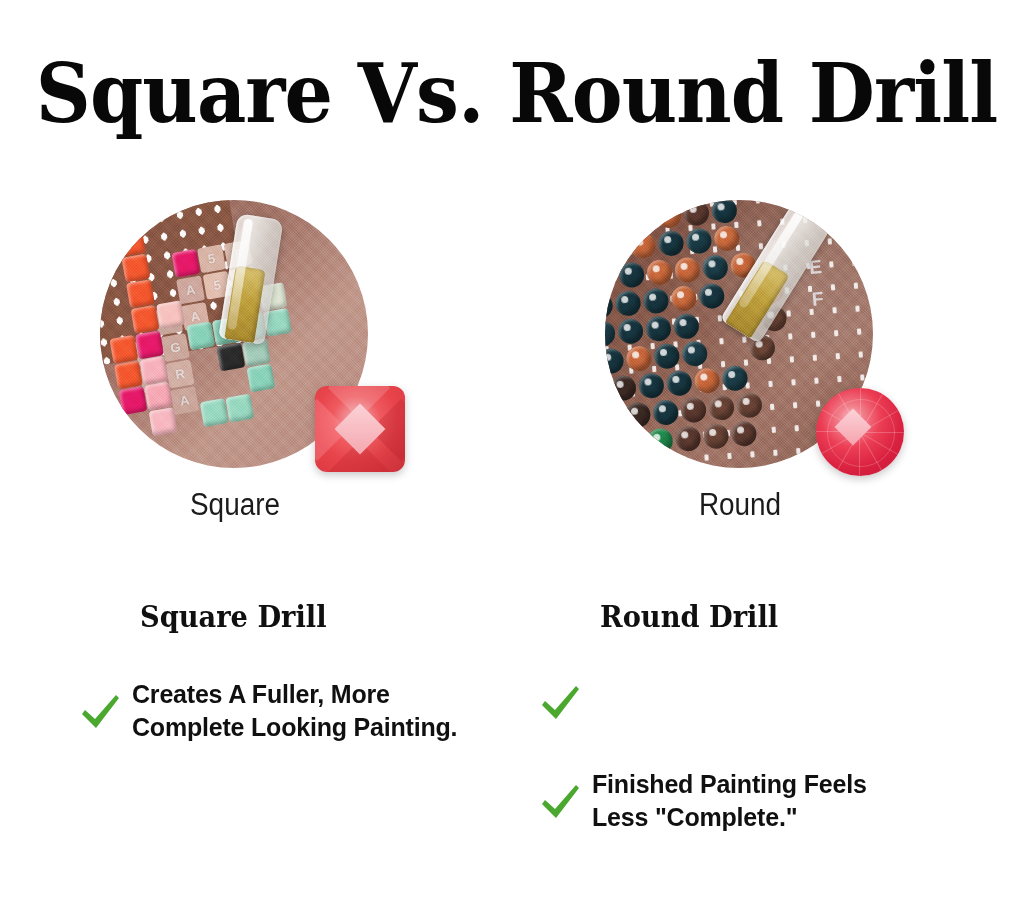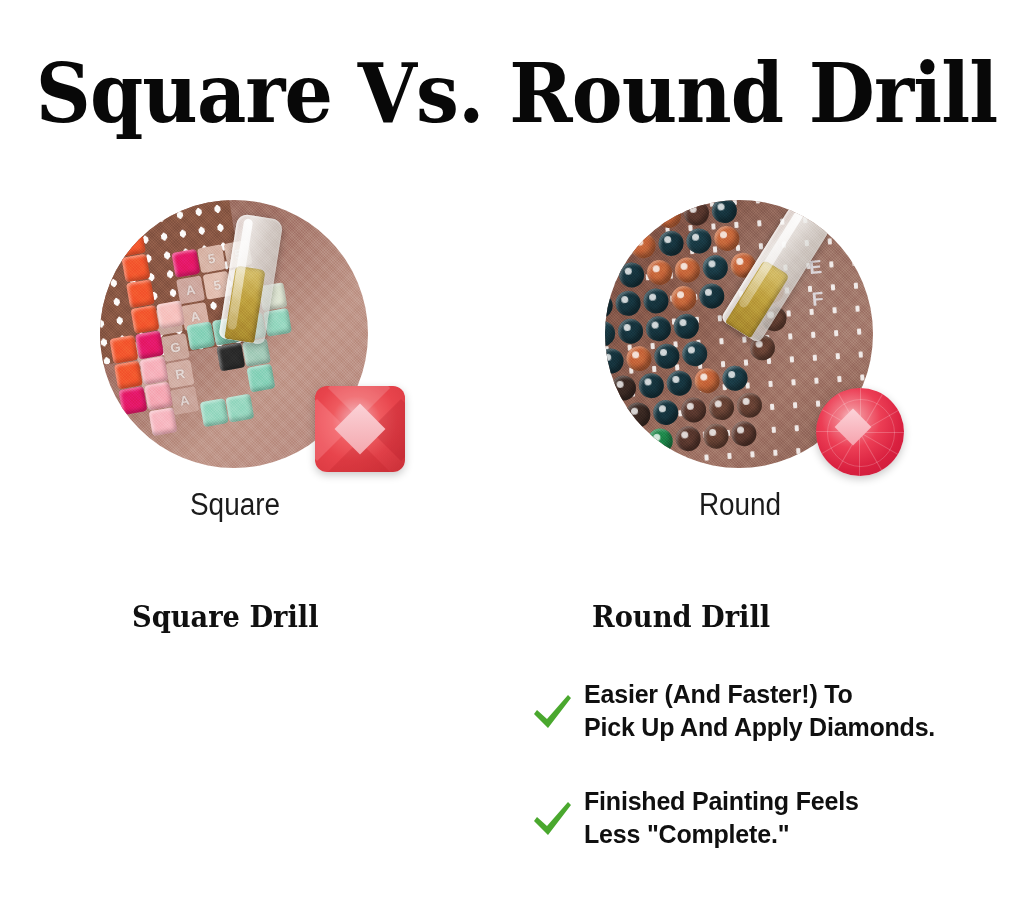--- a/index.html
+++ b/index.html
@@ -317,21 +317,21 @@
     color: #1b1b1b;
     transform: scaleX(0.90);
   }
   .caption.left  { left: 95px; }
   .caption.right { left: 600px; }
 
   
   .columns {
     position: absolute;
     top: 600px;
-    left: 8px;
+    left: 16px;
     width: 812px;
     height: 300px;
   }
   .col { position: absolute; top: 0; width: 470px; }
   .col.left  { left: 62px; }
   .col.right { left: 522px; }
 
   .col-heading {
     font-family: "DejaVu Serif", "Liberation Serif", serif;
     font-weight: bold;
@@ -522,34 +522,41 @@
   </div>
 
   <div class="caption left">Square</div>
   <div class="caption right">Round</div>
 
   <div class="columns">
 
     <div class="col left">
       <div class="col-heading">Square Drill</div>
       <div class="bullets">
+        <div class="bullet">
+          <span class="check-icon">
+            <svg viewBox="0 0 44 44" width="44" height="44" aria-hidden="true">
+              <path d="M4 23 L7 19 L17 28 L38 4 L41 7 L18 37 Z" fill="#4aa82e"></path>
+            </svg>
+          </span>
+          <span class="bullet-text">Creates A Fuller, More
+Complete Looking Painting.</span>
+        </div>
       </div>
     </div>
 
     <div class="col right">
       <div class="col-heading">Round Drill</div>
       <div class="bullets">
         <div class="bullet">
           <span class="check-icon">
             <svg viewBox="0 0 44 44" width="44" height="44" aria-hidden="true">
               <path d="M4 23 L7 19 L17 28 L38 4 L41 7 L18 37 Z" fill="#4aa82e"></path>
             </svg>
           </span>
-          <span class="bullet-text">Easier (And Faster!) To
-Pick Up And Apply Diamonds.</span>
         </div>
         <div class="bullet">
           <span class="check-icon">
             <svg viewBox="0 0 44 44" width="44" height="44" aria-hidden="true">
               <path d="M4 23 L7 19 L17 28 L38 4 L41 7 L18 37 Z" fill="#4aa82e"></path>
             </svg>
           </span>
           <span class="bullet-text">Finished Painting Feels
 Less "Complete."</span>
         </div>

